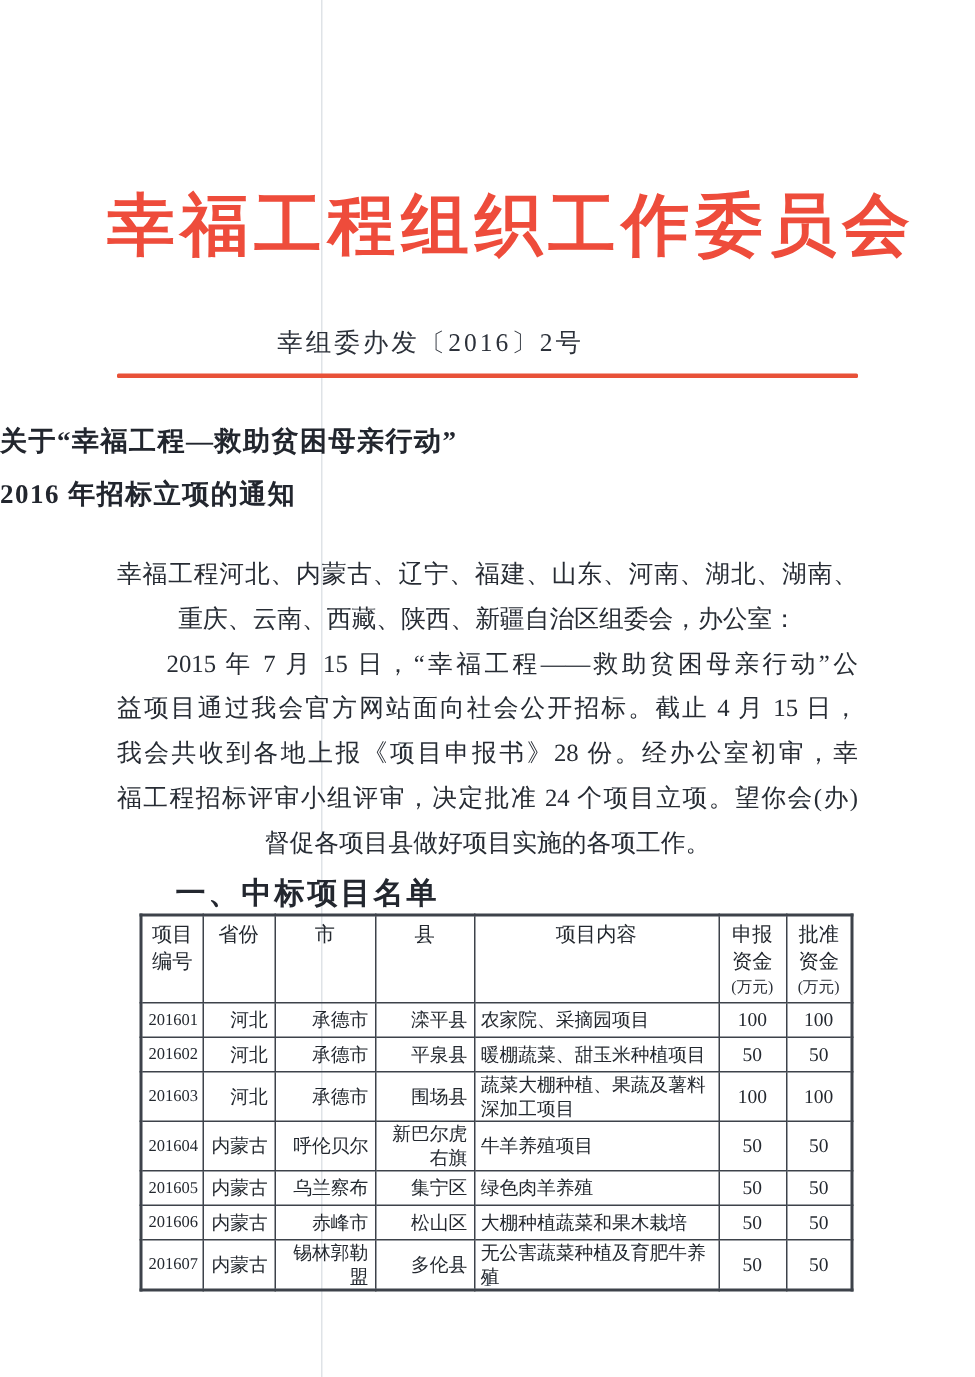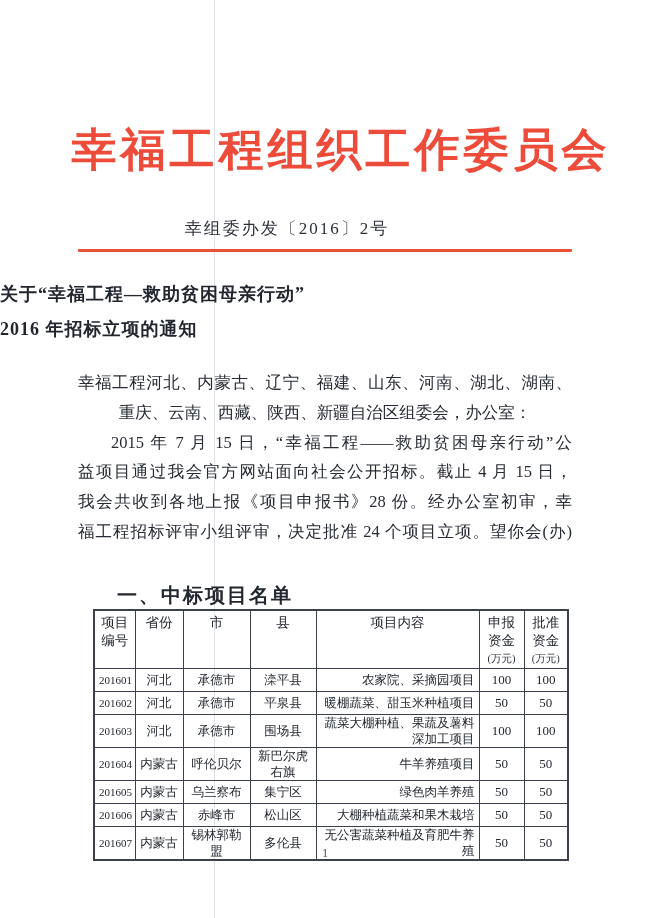--- a/index.html
+++ b/index.html
@@ -80,22 +80,22 @@
     height: 50px;
   }
   th .hdr-label { white-space: pre-line; margin-top: 25px; }
   th .hdr-unit { display: block; font-size: 10.5px; margin-top: 1px; color: #2a2f37; }
   table.projects td {
     vertical-align: middle;
     line-height: 16px;
     height: 22px;
   }
   td.c-id  { text-align: center; font-size: 11px; }
-  td.c-prov, td.c-city, td.c-county { text-align: center; padding-left: 7px; }
-  td.c-content { text-align: right; padding-left: 6px; margin-left: 28px; }
+  td.c-prov, td.c-city, td.c-county { text-align: right; padding-left: 7px; }
+  td.c-content { text-align: left; padding-left: 6px; margin-left: 28px; }
   td.c-amt { text-align: center; padding-left: 7px; font-size: 13px; margin-left: 48px; }
   .page-number {
     position: absolute; top: 846px; left: 0; width: 650px;
     text-align: center;
     font-size: 12.5px;
     color: #4a545f;
   }
 </style>
 </head>
 <body>
@@ -120,20 +120,21 @@
     <div class="body-line">重庆、云南、西藏、陕西、新疆自治区组委会，办公室：</div>
 
     <div class="body-line ind j">2015 年 7 月 15 日，“幸福工程——救助贫困母亲行动”公</div>
 
     <div class="body-line j">益项目通过我会官方网站面向社会公开招标。截止 4 月 15 日，</div>
 
     <div class="body-line j">我会共收到各地上报《项目申报书》28 份。经办公室初审，幸</div>
 
     <div class="body-line j">福工程招标评审小组评审，决定批准 24 个项目立项。望你会(办)</div>
 
+    <div class="body-line">督促各项目县做好项目实施的各项工作。</div>
   </div>
 
 <div class="section-heading">一、中标项目名单</div>
 
 <table class="projects">
   <colgroup>
     <col style="width:41px">
       <col style="width:48px">
       <col style="width:67px">
       <col style="width:66px">

